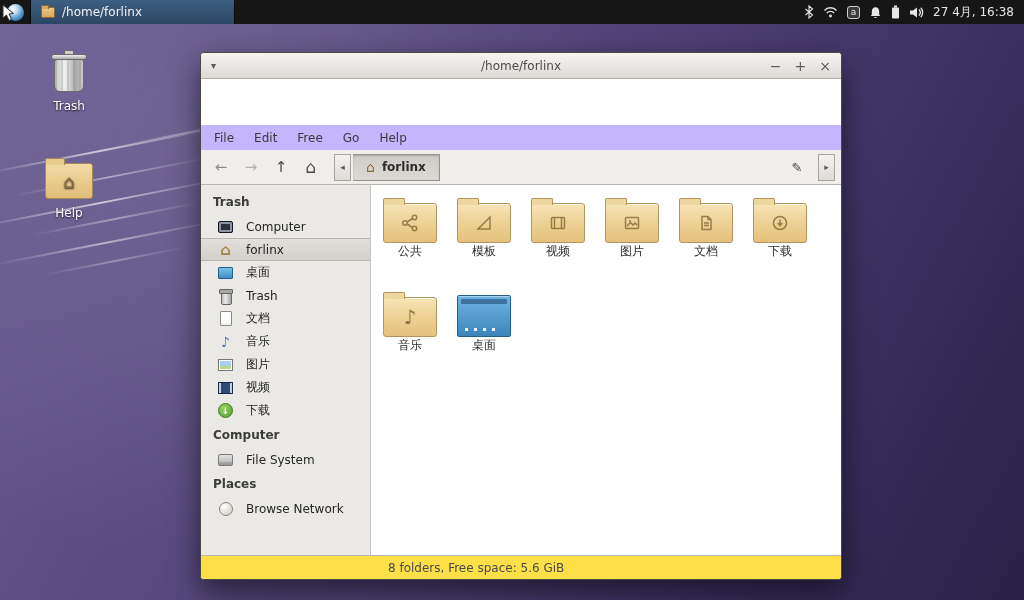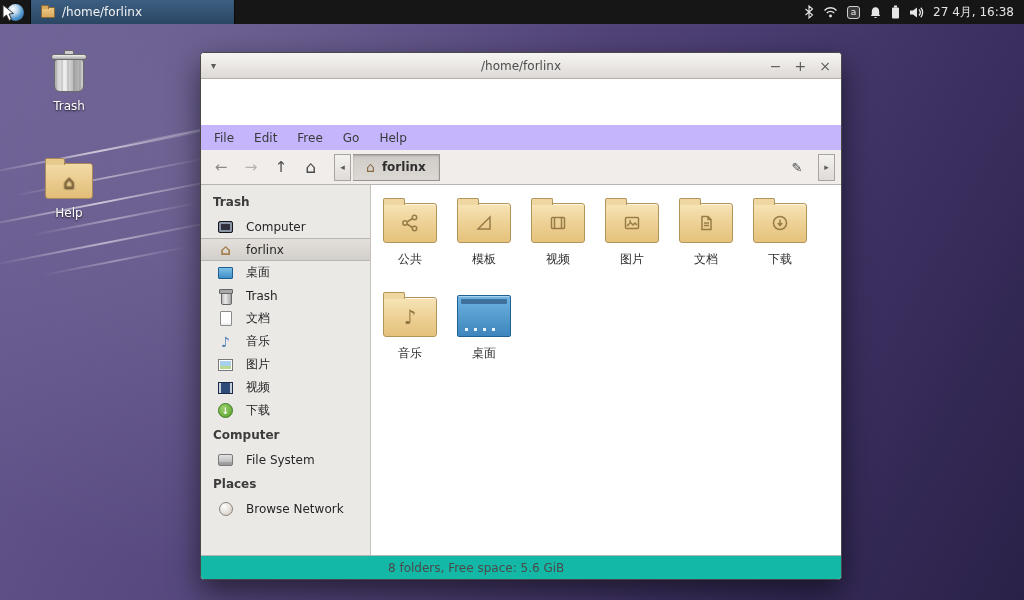--- a/index.html
+++ b/index.html
@@ -136,23 +136,23 @@
     background:#eed7a0; border:1px solid #b3945a; border-bottom:none; border-radius:2px 2px 0 0; }
   .emblem { display:block; opacity:0.9; }
   .emblem-note { font-size:20px; color:#8f7340; line-height:1; }
   .monitor { position:relative; width:54px; height:42px; margin-top:4px; border-radius:2px;
     background:linear-gradient(#6fb4e2,#3d85bc); border:1px solid #20618f;
     box-shadow:inset 0 1px 0 rgba(255,255,255,0.4); }
   .monitor::before { content:""; position:absolute; top:3px; left:3px; right:3px; height:5px;
     background:rgba(10,40,80,0.45); border-radius:1px; }
   .monitor::after { content:""; position:absolute; bottom:5px; left:7px; width:3px; height:3px;
     background:#eaf4fb; box-shadow:9px 0 #eaf4fb, 18px 0 #eaf4fb, 27px 0 #eaf4fb; }
-  .file-label { margin-top:8px; font-size:12px; color:#2e2e2e; }
-
-  .statusbar { flex:0 0 24px; background:#14b8a6; border-top:1px solid #b8b4b0;
+  .file-label { font-size:12px; color:#2e2e2e; }
+
+  .statusbar { flex:0 0 24px; background:#fde047; border-top:1px solid #b8b4b0;
     display:flex; align-items:center; font-size:12px; color:#4a4a4a; padding-left:187px; }
 </style>
 </head>
 <body>
 
 <div class="streak" style="left:-20px; top:150px; width:240px;"></div>
 <div class="streak" style="left:10px; top:176px; width:200px; opacity:.7;"></div>
 <div class="streak" style="left:-30px; top:202px; width:260px;"></div>
 <div class="streak" style="left:30px; top:218px; width:170px; opacity:.6;"></div>
 <div class="streak" style="left:-10px; top:242px; width:230px; opacity:.8;"></div>

